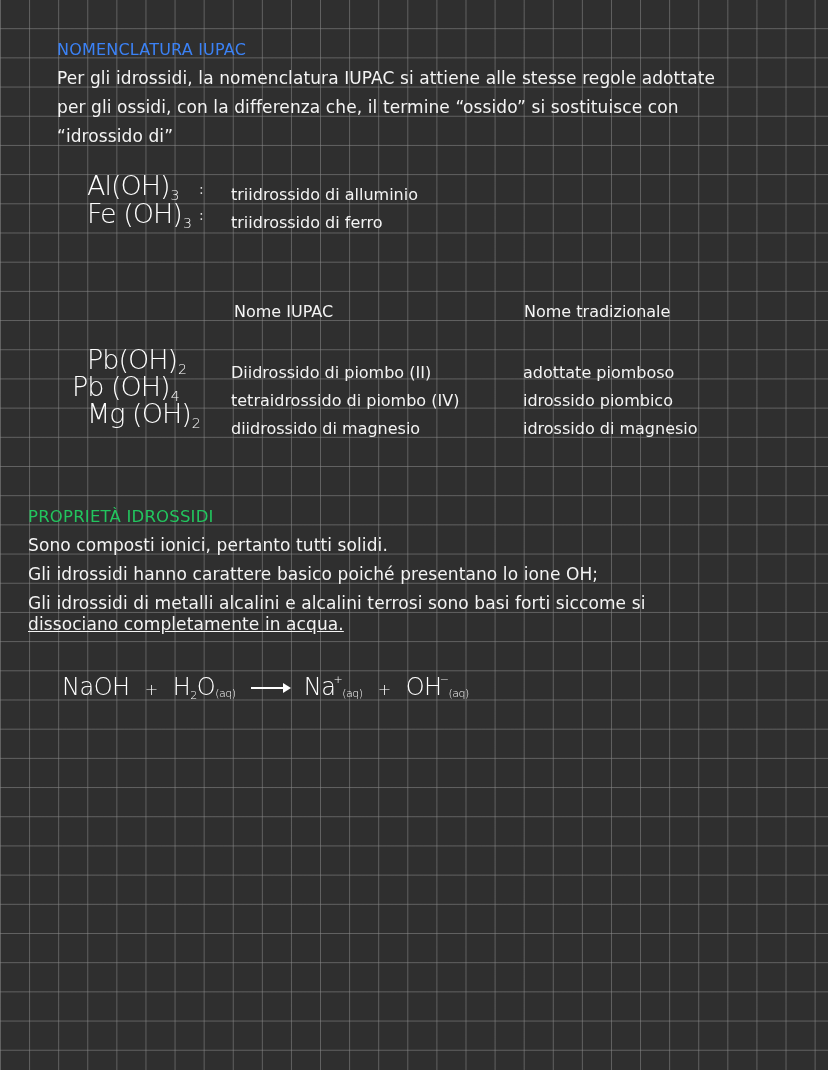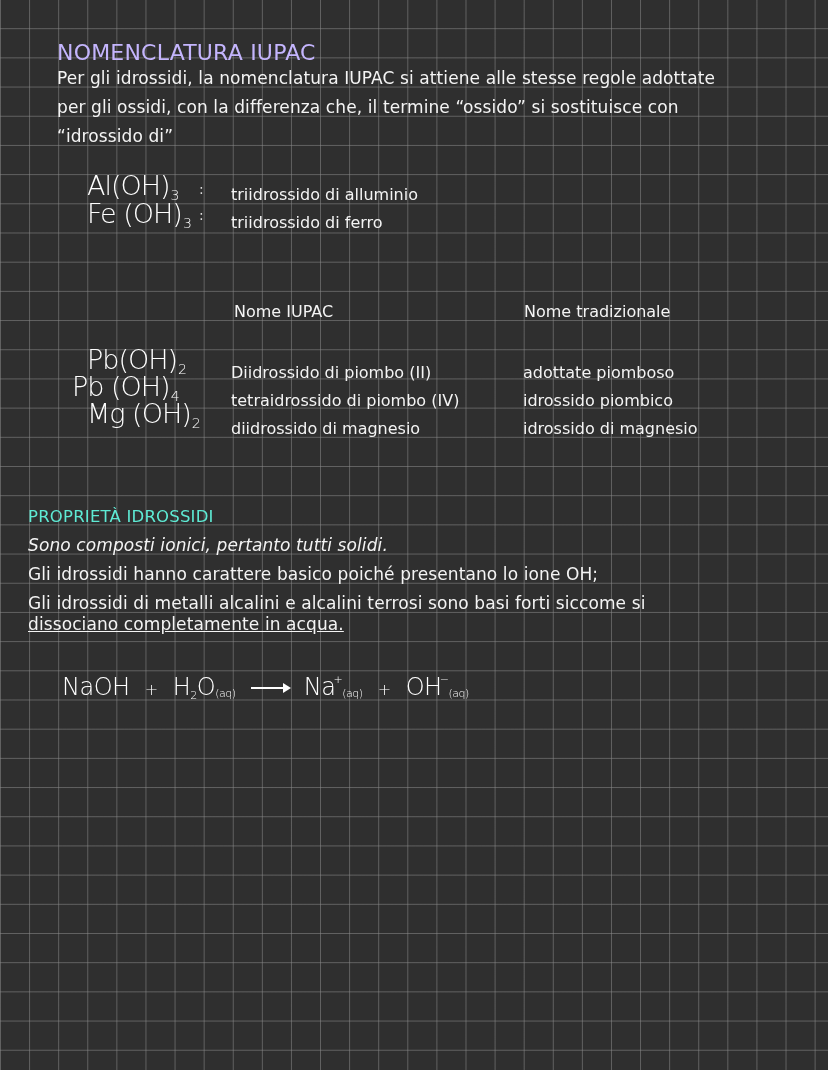--- a/index.html
+++ b/index.html
@@ -9,22 +9,22 @@
     background-image:
       linear-gradient(to right, rgba(140,140,140,0.55) 1px, transparent 1px),
       linear-gradient(to bottom, rgba(140,140,140,0.55) 1px, transparent 1px);
     background-size: 29.1px 29.2px;
     background-position: 0 -1px;
     position: relative;
     font-family: "DejaVu Sans", sans-serif;
     color: #f4f4f4;
   }
   .abs { position: absolute; white-space: nowrap; }
-  .heading-yellow { color: #c4b5fd; font-size: 22px; letter-spacing: 0.2px; }
-  .heading-green { color: #5eead4; font-size: 16.5px; letter-spacing: 0.2px; }
+  .heading-yellow { color: #3b82f6; font-size: 16px; letter-spacing: 0.2px; }
+  .heading-green { color: #22c55e; font-size: 16.5px; letter-spacing: 0.2px; }
   .body-text { font-size: 17px; letter-spacing: 0.1px; }
   .small-text { font-size: 16px; }
   .hand {
     font-family: "DejaVu Sans", sans-serif;
     font-weight: 200;
     color: #ffffff;
     font-stretch: condensed;
   }
   .formula { font-size: 27px; letter-spacing: -1px; line-height: 1; }
   .formula sub { font-size: 14px; vertical-align: -5px; margin-left: 1px; }
@@ -71,21 +71,21 @@
 <div class="abs small-text" style="left:231px; top:391px;">tetraidrossido di piombo (IV)</div>
 <div class="abs small-text" style="left:523px; top:391px;">idrossido piombico</div>
 
 <div class="abs hand formula" style="left:87px; top:400px;">
   <span>Mg</span> <span>(OH)</span><sub>2</sub>
 </div>
 <div class="abs small-text" style="left:231px; top:419px;">diidrossido di magnesio</div>
 <div class="abs small-text" style="left:523px; top:419px;">idrossido di magnesio</div>
 
 <div class="abs heading-green" style="left:28px; top:507px;">PROPRIETÀ IDROSSIDI</div>
-<div class="abs body-text" style="left:28px; top:535px;font-style:italic;">Sono composti ionici, pertanto tutti solidi.</div>
+<div class="abs body-text" style="left:28px; top:535px;">Sono composti ionici, pertanto tutti solidi.</div>
 <div class="abs body-text" style="left:28px; top:564px;">Gli idrossidi hanno carattere basico poiché presentano lo ione OH;</div>
 <div class="abs body-text" style="left:28px; top:593px;">Gli idrossidi di metalli alcalini e alcalini terrosi sono basi forti siccome si</div>
 <div class="abs body-text" style="left:28px; top:614px;text-decoration:underline;">dissociano completamente in acqua.</div>
 
 <div class="abs hand eq" style="left:62px; top:674px;">
   <span>NaOH</span>
   <span style="font-size:16px; margin:0 8px;">+</span>
   <span><span>H</span><sub>2</sub><span>O</span><span class="state">(aq)</span></span>
   <span class="arrow"></span>
   <span><span>Na</span><sup>+</sup><span class="state">(aq)</span></span>

